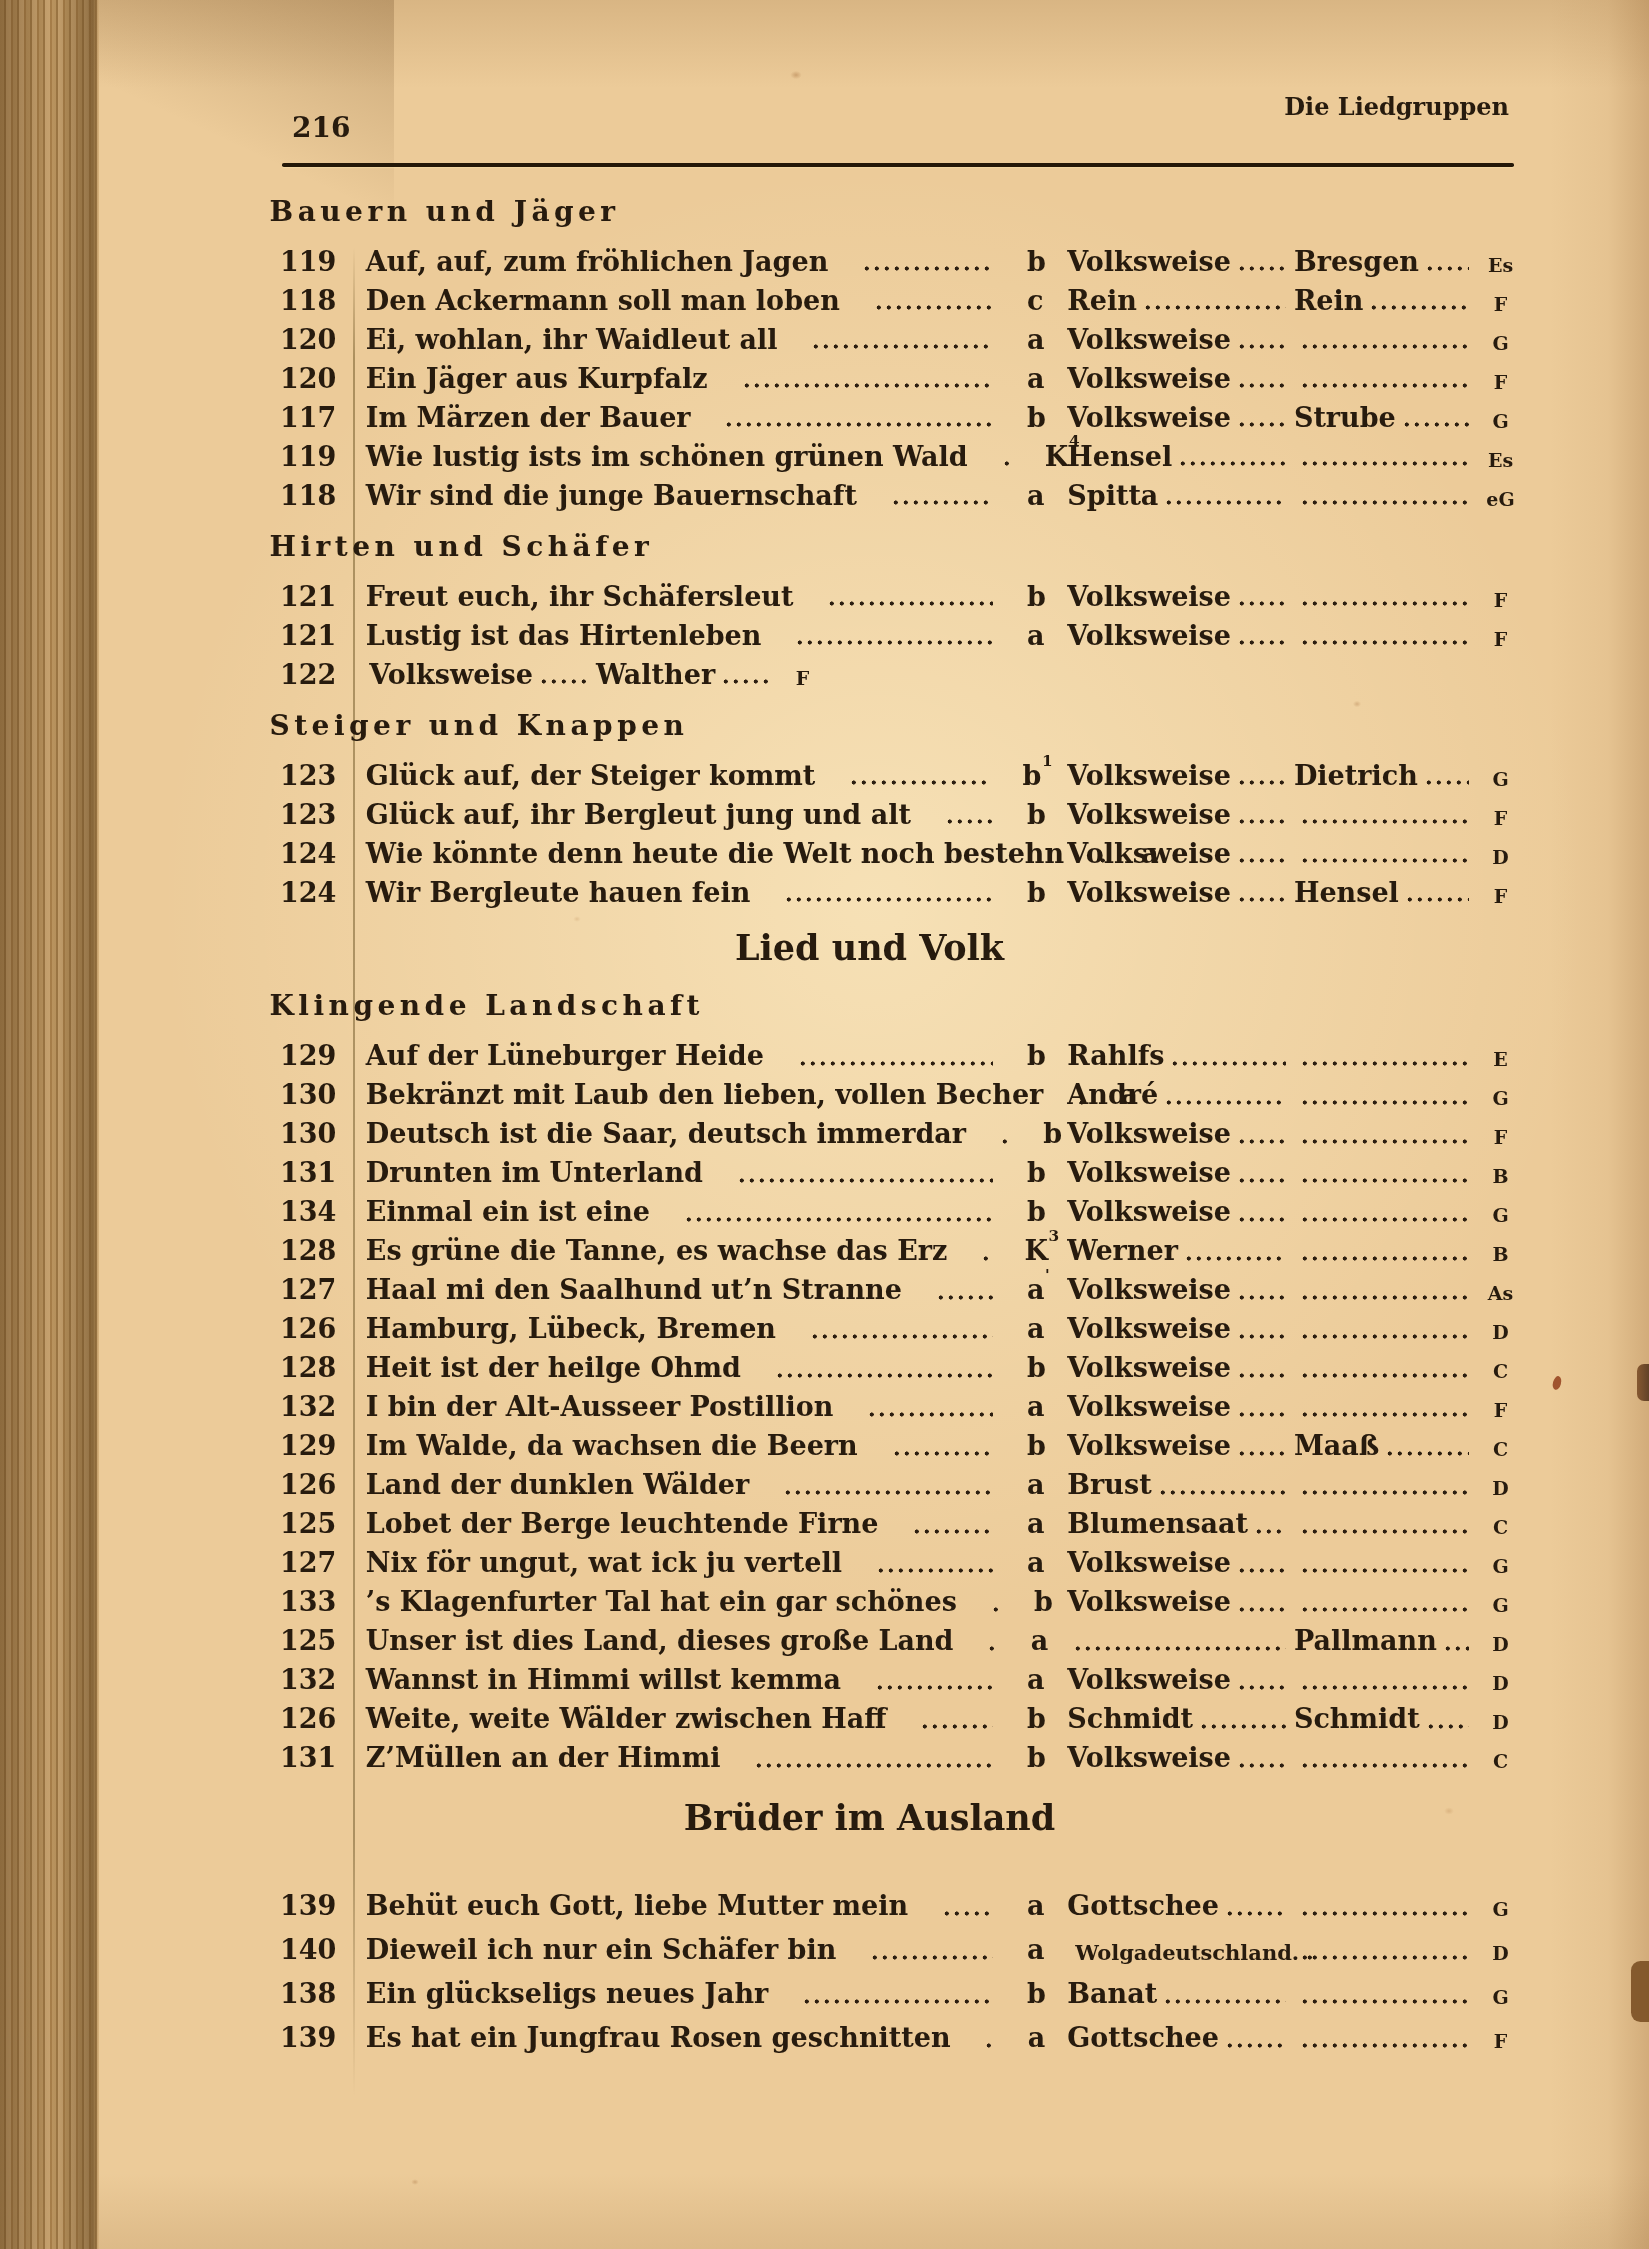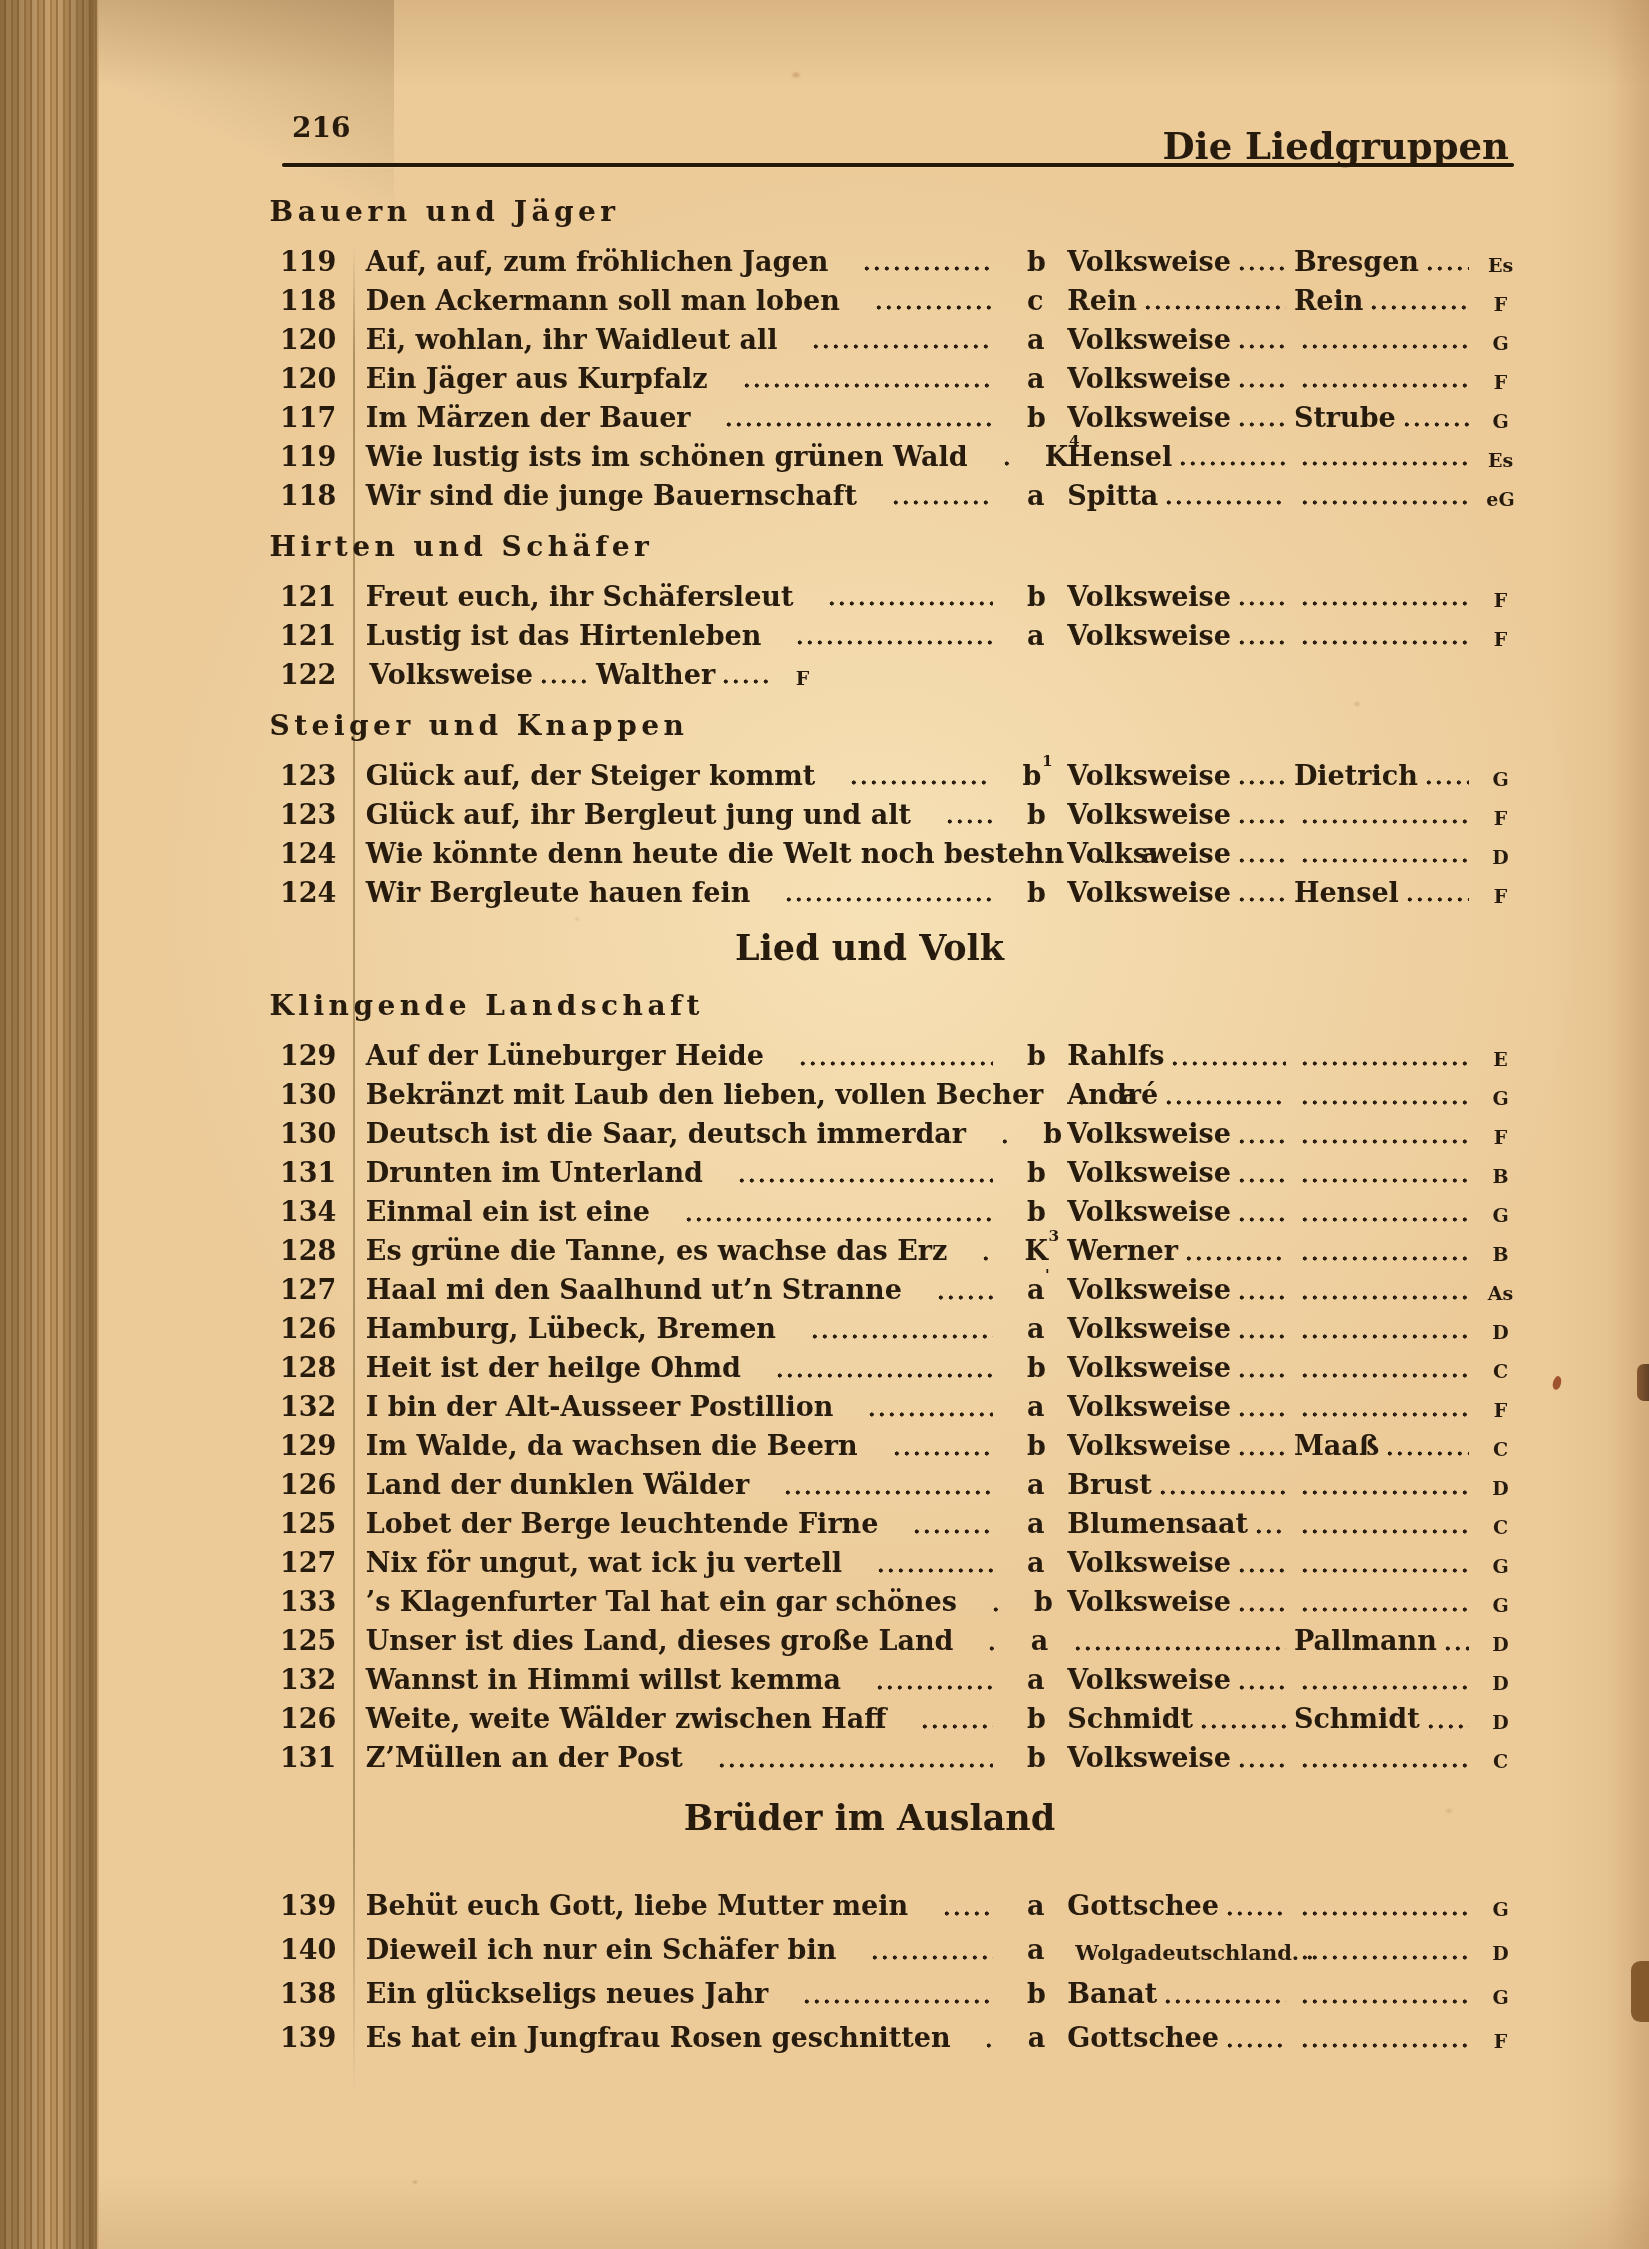--- a/index.html
+++ b/index.html
@@ -44,21 +44,21 @@
     background:linear-gradient(180deg, rgba(120,95,45,0), rgba(120,95,45,.55) 6%, rgba(108,86,40,.5) 86%, rgba(120,95,45,0));
   }
   .mark-red{position:absolute;left:1553px;top:1376px;width:8.2px;height:14px;border-radius:50%;
     background:#8d3614;opacity:.8;transform:rotate(15deg);}
   .mark-edge1{position:absolute;left:1637px;top:1364px;width:11.8px;height:37px;
     background:linear-gradient(90deg,#6a3a16,#3c1f0c);border-radius:7px 0 0 7px;opacity:.75;}
   .mark-edge2{position:absolute;left:1631px;top:1961px;width:17.7px;height:61px;
     background:#6f4318;border-radius:9.4px 0 0 9.4px;opacity:.8;}
   
   #page-num{position:absolute;left:282px;top:111px;font-size:28px;font-weight:700;margin-left:10px;}
-  #running-title{position:absolute;right:140px;top:124px;font-size:37px;font-weight:700;}
+  #running-title{position:absolute;right:140px;top:92px;font-size:24px;font-weight:700;}
   #rule{position:absolute;left:282px;top:163px;width:1232px;height:3.5px;background:#241808;
     border-radius:1.8px;box-shadow:0 1.2px 0.6px rgba(250,225,170,.5);}
   
   #content{position:absolute;left:266px;top:190px;width:1272px;}
   .section{margin-bottom:21px;}
   .sec-sub{font-size:28px;font-weight:700;letter-spacing:.16em;margin:4.7px 0 8.2px 3.5px;white-space:nowrap;}
   .sec-main{font-size:35px;font-weight:700;text-align:center;margin:17.7px 65px 15.3px 0;white-space:nowrap;}
   .section.loose .sec-main{margin-top:26px;margin-bottom:37px;}
   .row{display:flex;align-items:flex-end;height:39px;font-size:27px;font-weight:700;line-height:1;}
   .section.loose .row{height:44px;}
@@ -617,21 +617,21 @@
         </div>
         <div class="c-arr">
           <span class="name">Schmidt</span>
           <span class="dots"></span>
         </div>
         <span class="key">D</span>
       </div>
       <div class="row">
         <span class="num">131</span>
         <div class="c-title">
-          <span class="t">Z’Müllen an der Post</span>
+          <span class="t">Z’Müllen an der Himmi</span>
           <span class="dots"></span>
           <span class="mode">b</span>
         </div>
         <div class="c-source">
           <span class="name">Volksweise</span>
           <span class="dots"></span>
         </div>
         <div class="c-arr">
           <span class="dots"></span>
         </div>

